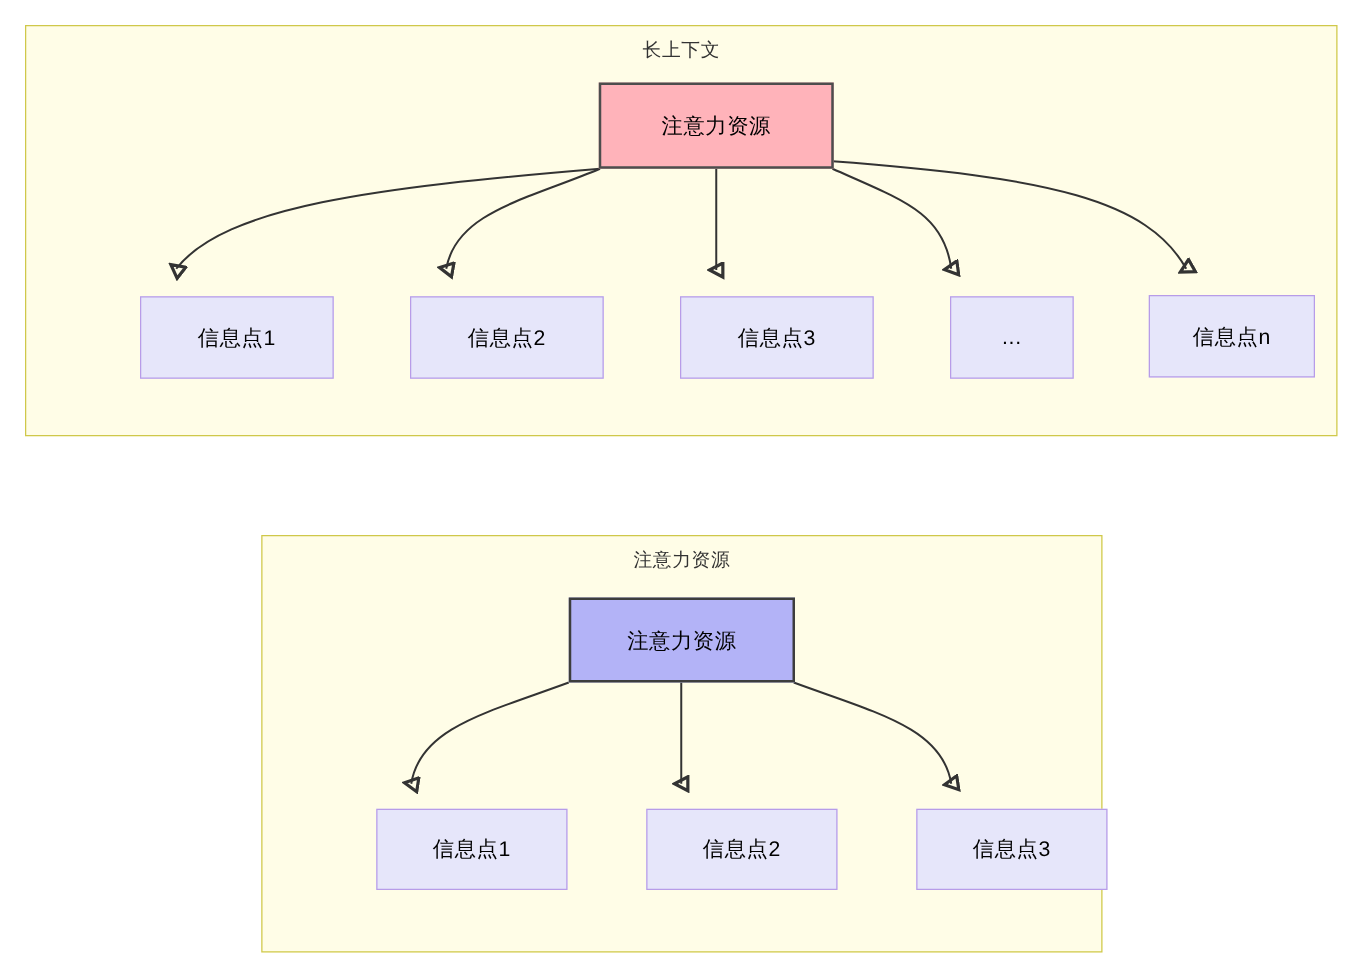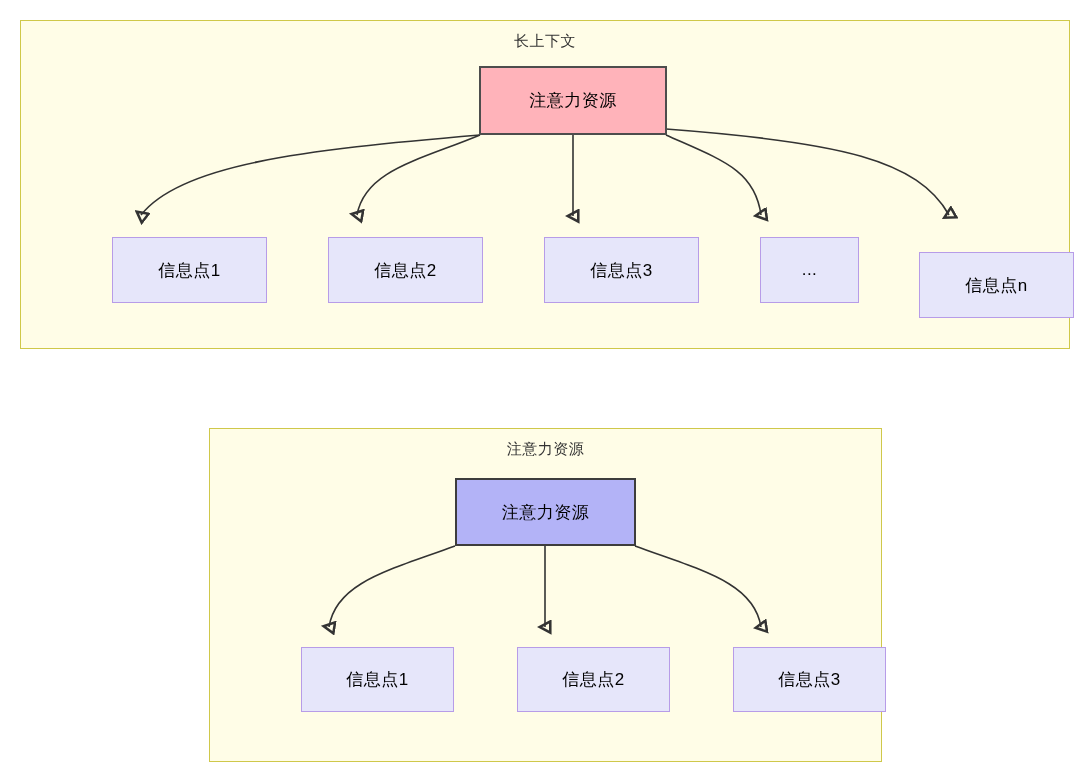--- a/index.html
+++ b/index.html
@@ -122,21 +122,21 @@
   </div>
   <div class="node node-info" style="left:280px; top:237px; width:155px; height:66px;">
     <span>信息点2</span>
   </div>
   <div class="node node-info" style="left:496px; top:237px; width:155px; height:66px;">
     <span>信息点3</span>
   </div>
   <div class="node node-info" style="left:712px; top:237px; width:99px; height:66px;">
     <span>...</span>
   </div>
-  <div class="node node-info" style="left:871px; top:252px; width:155px; height:66px;">
+  <div class="node node-info" style="left:871px; top:236px; width:133px; height:66px;">
     <span>信息点n</span>
   </div>
 
   <div class="group-box" id="group-short">
     <div class="group-title">注意力资源</div>
   </div>
 
   <svg class="edges" viewBox="0 0 1080 774">
     <defs>
       <marker id="arrow-short" markerWidth="9" markerHeight="9" refX="4.2" refY="4.2" orient="auto" markerUnits="strokeWidth">

